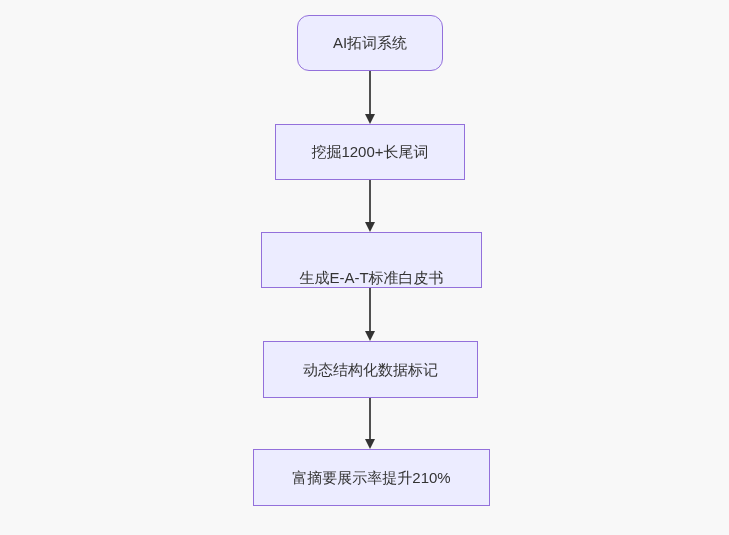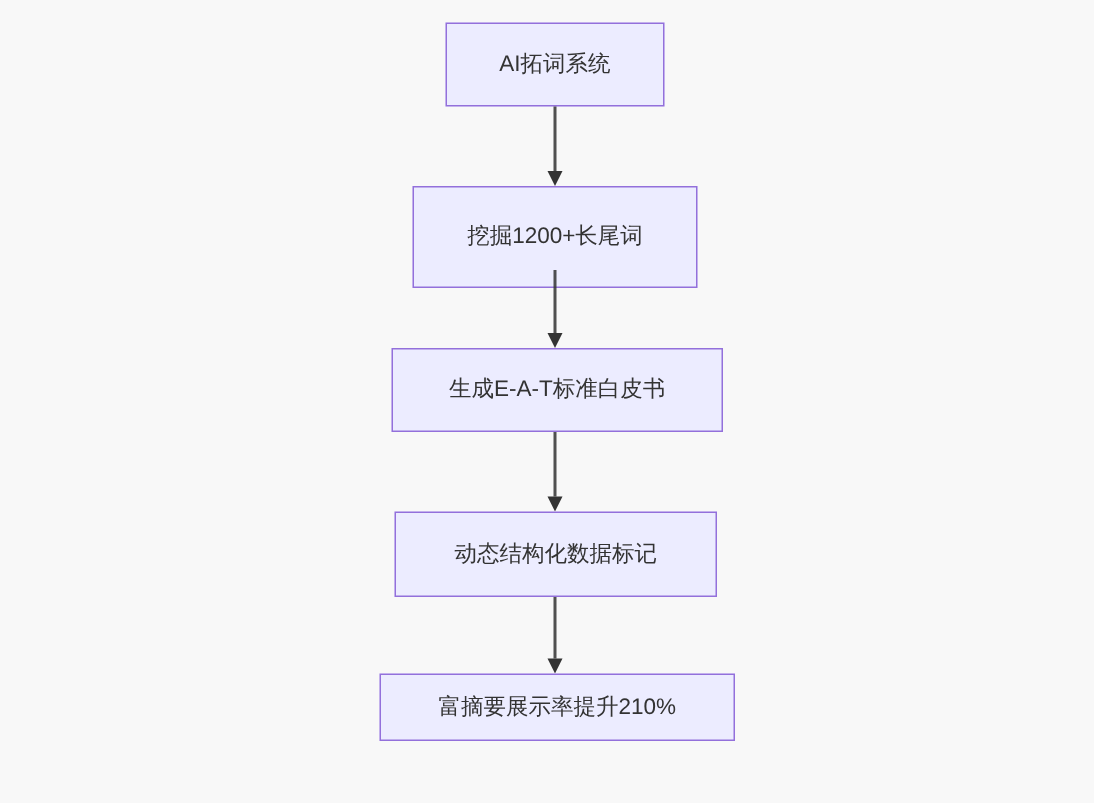--- a/index.html
+++ b/index.html
@@ -46,25 +46,25 @@
     opacity: 0.85;
   }
   .edge .head {
     width: 0;
     height: 0;
     border-left: 5px solid transparent;
     border-right: 5px solid transparent;
     border-top: 10px solid var(--arrow, #333333);
   }
   
-  #node-1 { left: 297px; top: 15px;  width: 146px; height: 56px; }
-  #node-2 { left: 275px; top: 124px; width: 190px; height: 68px; }
-  #node-3 { left: 261px; top: 232px; width: 221px; height: 56px; }
+  #node-1 { left: 297px; top: 15px;  width: 146px; height: 56px; border-radius: 12px; }
+  #node-2 { left: 275px; top: 124px; width: 190px; height: 56px; }
+  #node-3 { left: 261px; top: 232px; width: 221px; height: 56px; align-items: flex-end; }
   #node-4 { left: 263px; top: 341px; width: 215px; height: 57px; align-items: center; }
-  #node-5 { left: 253px; top: 449px; width: 237px; height: 45px; }
+  #node-5 { left: 253px; top: 449px; width: 237px; height: 57px; }
   
   #edge-1 { left: 364px; top: 71px;  height: 53px; }
   #edge-2 { left: 364px; top: 180px; height: 52px; }
   #edge-3 { left: 364px; top: 288px; height: 53px; }
   #edge-4 { left: 364px; top: 398px; height: 51px; }
 </style>
 </head>
 <body>
 
 <div class="canvas">

